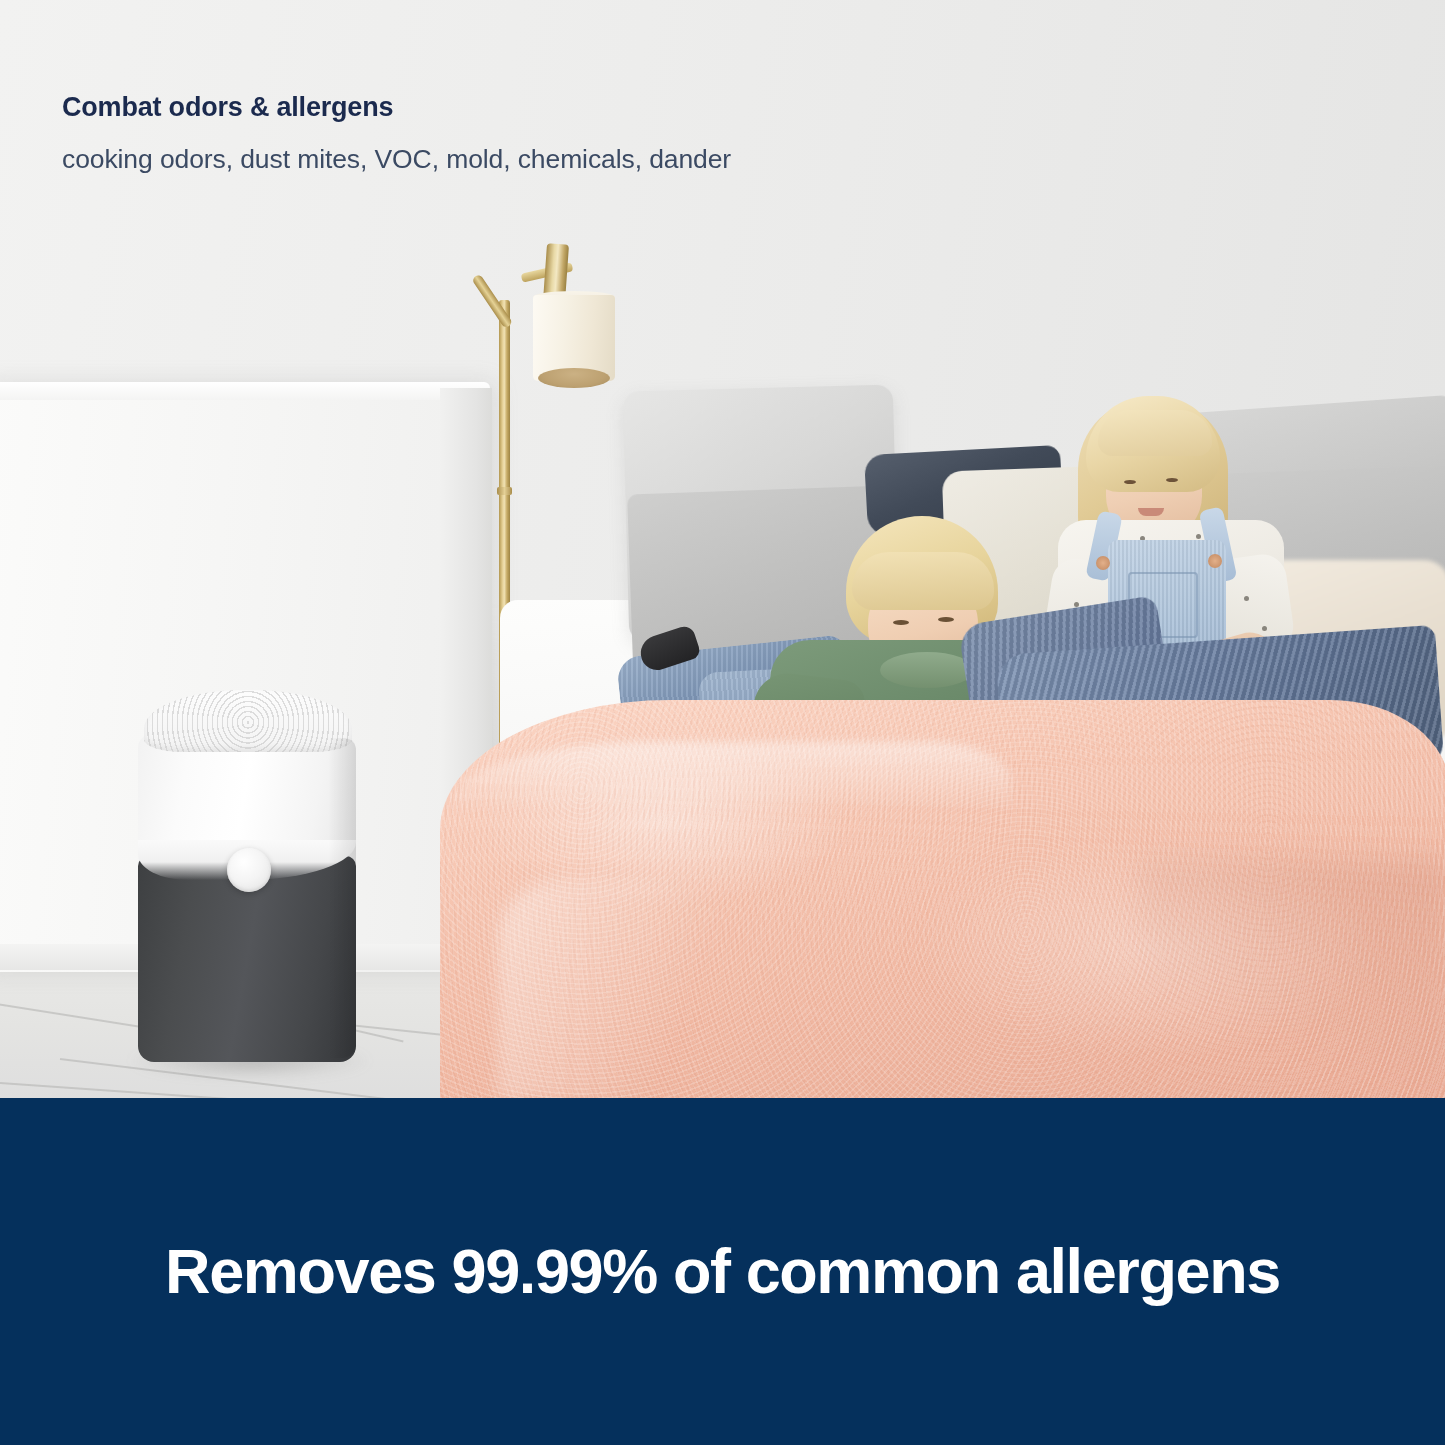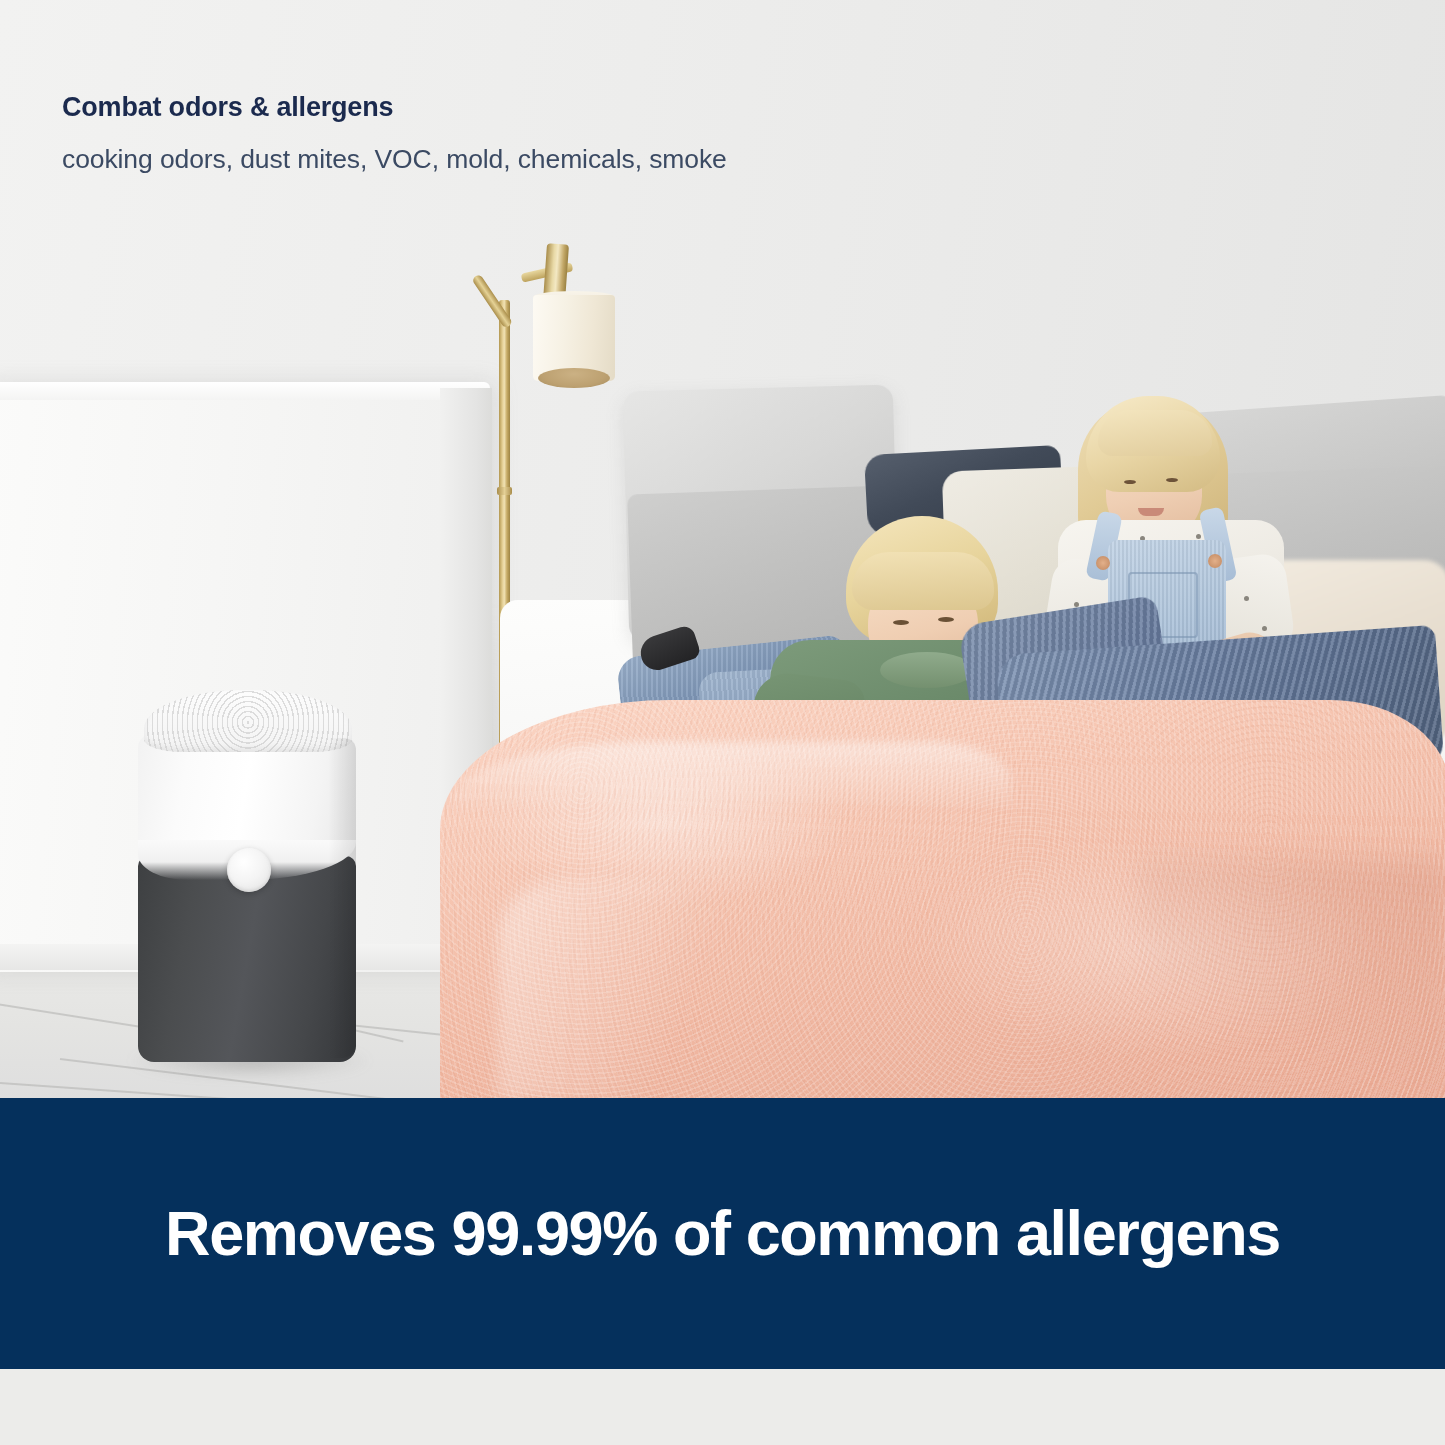--- a/index.html
+++ b/index.html
@@ -467,21 +467,21 @@
     filter:blur(6px);
   }
   .ap-side-hilite {
     position:absolute; left:192px; top:48px; width:28px; height:320px;
     background:linear-gradient(90deg,rgba(0,0,0,0),rgba(0,0,0,.10));
     border-radius:0 12px 14px 0;
   }
 
   
   .banner {
-    position:absolute; left:0; top:1098px; width:1445px; height:271px;
+    position:absolute; left:0; top:1098px; width:1445px; height:347px;
     background:#05305c;
     display:flex; align-items:center; justify-content:center;
     z-index:50;
   }
   .banner-text {
     color:#ffffff; font-size:63px; font-weight:bold;
     letter-spacing:-1.4px; text-align:center; line-height:1.1;
     white-space:nowrap;
   }
 </style>
@@ -603,21 +603,21 @@
       <div class="ap-top-face"></div>
       <div class="ap-btn"></div>
       <div class="ap-side-hilite"></div>
     </div>
 
   </div>
 
   <div class="copy">
     <div class="headline">Combat odors &amp; allergens</div>
     <div class="subcopy">
-      <div>cooking odors, dust mites, VOC, mold, chemicals, smoke</div>
+      <div>cooking odors, dust mites, VOC, mold, chemicals, dander</div>
     </div>
   </div>
 
   <div class="banner">
     <div class="banner-text">Removes 99.99% of common allergens</div>
   </div>
 
 </div>
 
 </body></html>

